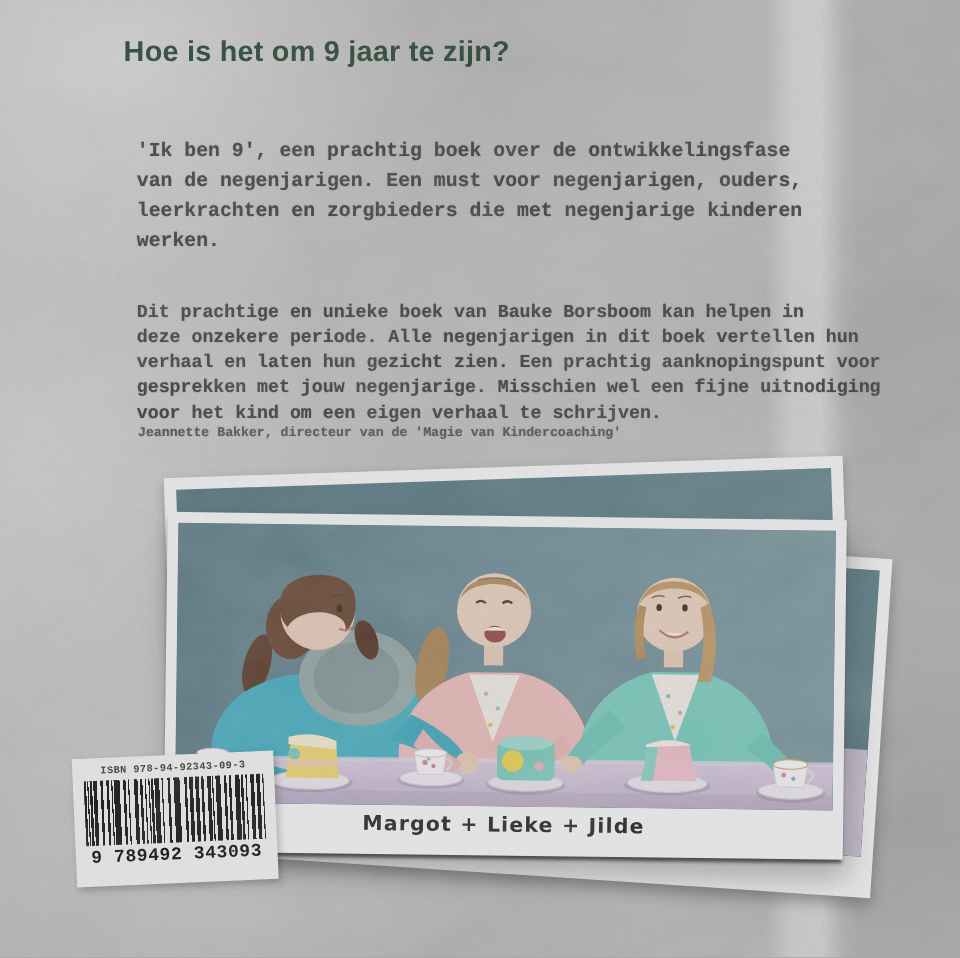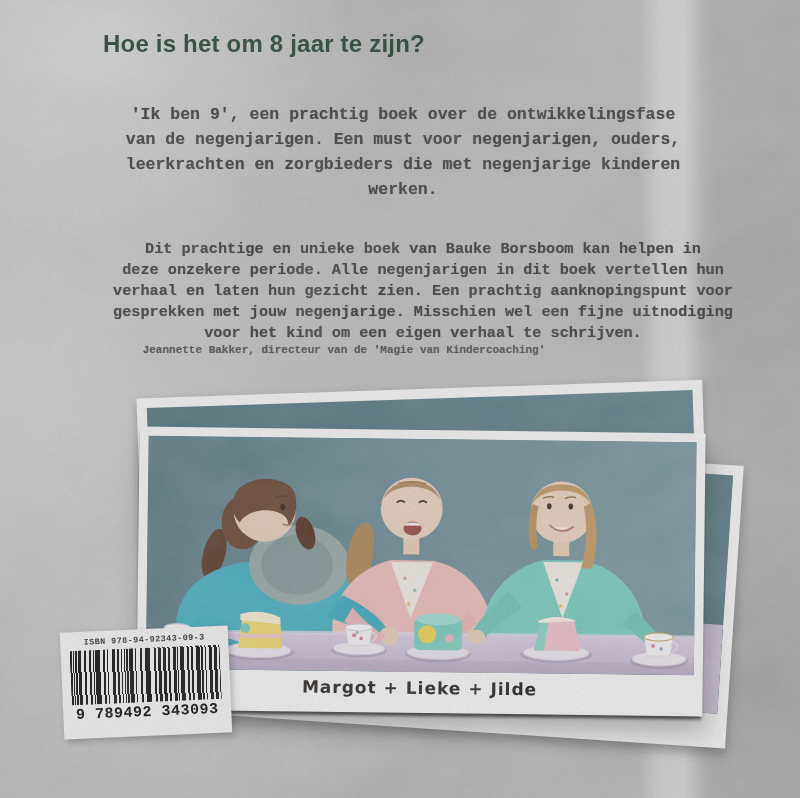--- a/index.html
+++ b/index.html
@@ -21,25 +21,24 @@
       radial-gradient(600px 300px at 42% 100%, rgba(120,120,120,.15), rgba(0,0,0,0) 75%),
       radial-gradient(320px 220px at 92% 86%, rgba(120,120,120,.20), rgba(0,0,0,0) 70%),
       radial-gradient(300px 220px at 88% 35%, rgba(140,140,140,.16), rgba(0,0,0,0) 70%);
   }
   #heading{
     position:absolute;left:103px;top:30px;margin:0;
     font-size:24px;font-weight:bold;letter-spacing:.2px;
     color:#2a4a38;
   }
   .typewriter{
-    position:absolute;margin:0;
+    position:absolute;margin:11px;
     font-family:"Liberation Mono","DejaVu Sans Mono",monospace;
     font-weight:700;color:#454545;white-space:pre-line;
     text-shadow:0 0 1px rgba(80,80,80,.55);
-    text-align:center;
   }
   #intro{left:103px;top:102px;width:600px;font-size:16.5px;line-height:25px;}
   #review{left:103px;top:239px;width:640px;font-size:15.2px;line-height:21px;}
   #attribution{left:104px;top:344px;width:480px;font-size:11px;line-height:13px;color:#5a5a5a;}
 
   
   #photo-stack{position:absolute;inset:0;padding-left:32px;}
   .polaroid{
     position:absolute;background:#fdfdfd;box-sizing:border-box;
   }
@@ -91,21 +90,21 @@
     font-size:15px;font-weight:700;letter-spacing:.5px;color:#101010;white-space:nowrap;
   }
   .grain{position:absolute;inset:0;pointer-events:none;z-index:60;}
 </style>
 </head>
 <body>
 
 <div id="cover">
   <div class="mottle"></div>
 
-  <h1 id="heading">Hoe is het om 8 jaar te zijn?</h1>
+  <h1 id="heading">Hoe is het om 9 jaar te zijn?</h1>
   <p id="intro" class="typewriter">'Ik ben 9', een prachtig boek over de ontwikkelingsfase
 van de negenjarigen. Een must voor negenjarigen, ouders,
 leerkrachten en zorgbieders die met negenjarige kinderen
 werken.</p>
   <p id="attribution" class="typewriter">Jeannette Bakker, directeur van de 'Magie van Kindercoaching'</p>
   <p id="review" class="typewriter">Dit prachtige en unieke boek van Bauke Borsboom kan helpen in
 deze onzekere periode. Alle negenjarigen in dit boek vertellen hun
 verhaal en laten hun gezicht zien. Een prachtig aanknopingspunt voor
 gesprekken met jouw negenjarige. Misschien wel een fijne uitnodiging
 voor het kind om een eigen verhaal te schrijven.</p>

